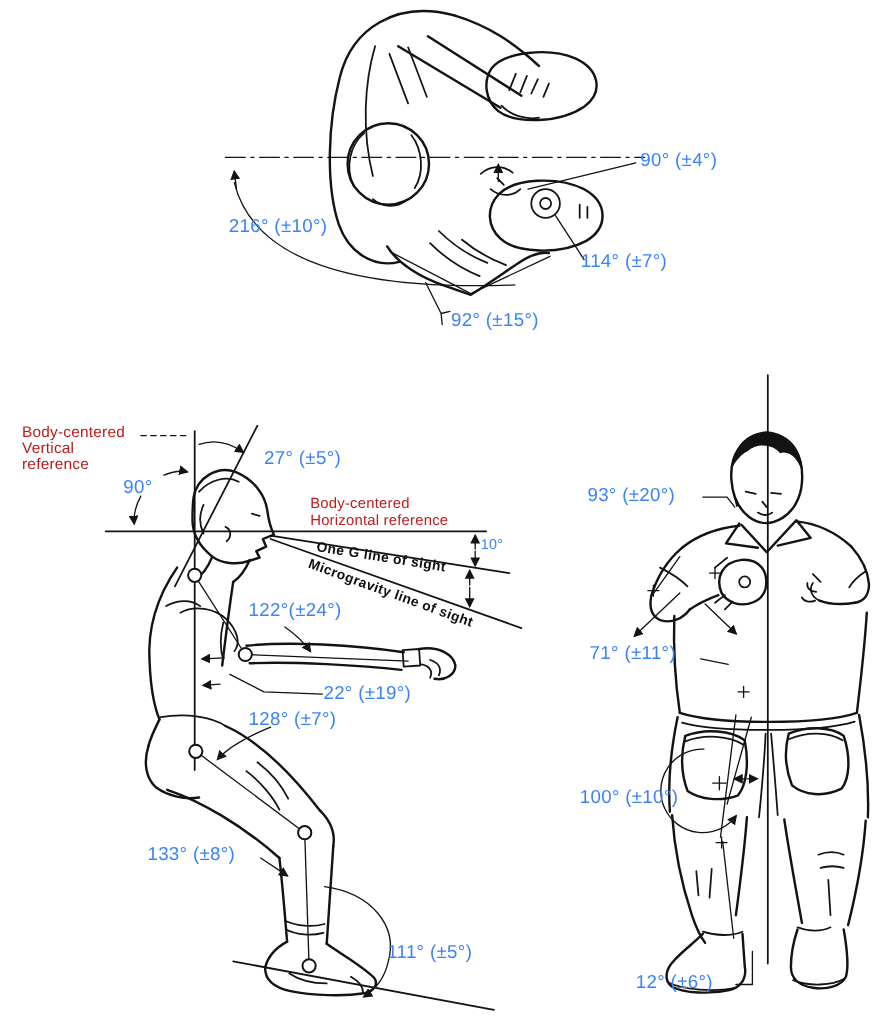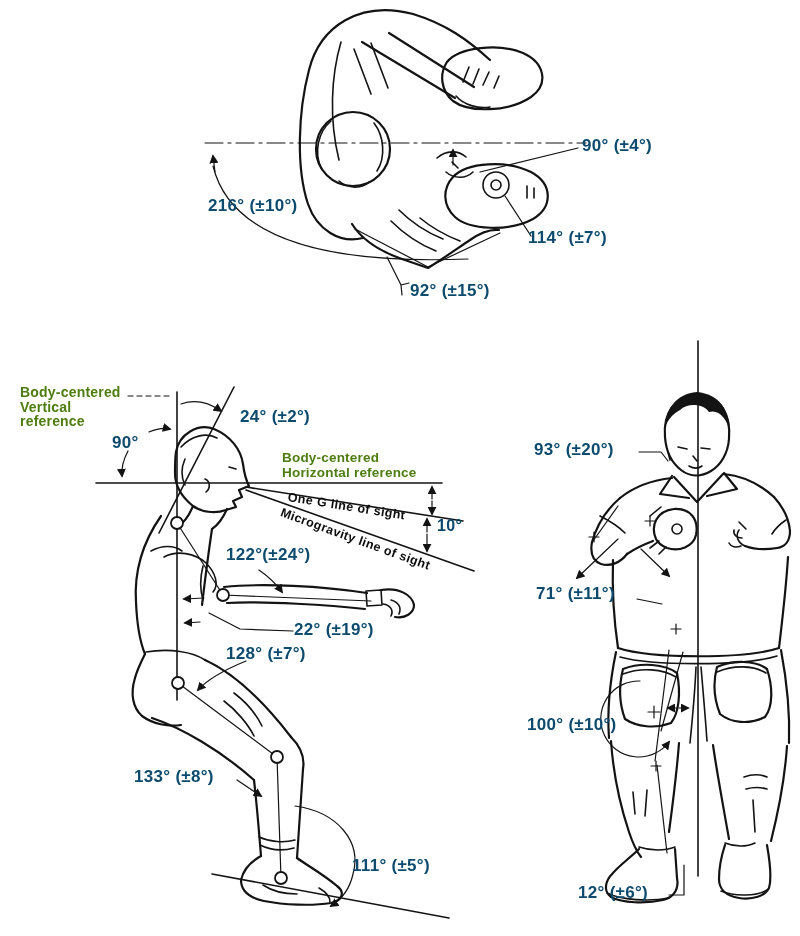--- a/index.html
+++ b/index.html
@@ -4,27 +4,27 @@
 <style>
   html,body{margin:0;padding:0;background:#fff;}
   .stage{position:relative;width:800px;height:936px;background:#fff;overflow:hidden;
          font-family:"Liberation Sans",sans-serif;}
   .stage svg{position:absolute;left:0;top:0;}
   .s2{fill:none;stroke:#131313;stroke-width:2.2;stroke-linecap:round;stroke-linejoin:round;}
   .s15{fill:none;stroke:#131313;stroke-width:1.6;stroke-linecap:round;stroke-linejoin:round;}
   .s1{fill:none;stroke:#131313;stroke-width:1.2;stroke-linecap:round;stroke-linejoin:round;}
   .joint{fill:#fff;stroke:#131313;stroke-width:1.8;}
   .hairfill{fill:#131313;stroke:none;}
-  .lbl{position:absolute;font-weight:700;font-size:17px;color:#0c4a6e;white-space:nowrap;
+  .lbl{position:absolute;font-weight:400;font-size:17px;color:#3b82f6;white-space:nowrap;
        letter-spacing:.3px;text-align:center;}
-  .lbl-ref{position:absolute;font-weight:700;font-size:14px;line-height:14.5px;color:#4d7c0f;
+  .lbl-ref{position:absolute;font-weight:400;font-size:14px;line-height:14.5px;color:#b91c1c;
        white-space:nowrap;letter-spacing:.2px;}
   .lbl-sight{position:absolute;font-weight:700;font-size:12.5px;color:#0d0d0d;white-space:nowrap;
        transform-origin:0 50%;letter-spacing:.4px;}
-  .sm{font-size:16px;margin-top:30px;}
+  .sm{font-size:13px;}
 </style>
 </head>
 <body>
 
 <div class="stage">
 
 <svg width="800" height="936" viewBox="0 0 800 936">
   <defs>
     <marker id="ah" viewBox="0 0 10 10" refX="8" refY="5" markerWidth="7.5" markerHeight="7.5" orient="auto">
       <path d="M0,0 L10,5 L0,10 Z" fill="#131313"></path>
@@ -223,21 +223,21 @@
   <div>Vertical</div>
   <div>reference</div>
 </div>
 <div class="lbl-ref" style="left:282px;top:451px;font-size:13.5px">
   <div>Body-centered</div>
   <div>Horizontal reference</div>
 </div>
 <div class="lbl-sight" style="left:288px;top:490px;transform:rotate(9deg)">One G line of sight</div>
 <div class="lbl-sight" style="left:281px;top:505px;transform:rotate(20deg)">Microgravity line of sight</div>
 
-<div class="lbl" style="left:240px;top:407px">24° (±2°)</div>
+<div class="lbl" style="left:240px;top:407px">27° (±5°)</div>
 <div class="lbl" style="left:112px;top:433px">90°</div>
 <div class="lbl sm" style="left:437px;top:487px">10°</div>
 <div class="lbl" style="left:226px;top:545px">122°(±24°)</div>
 <div class="lbl" style="left:294px;top:620px">22° (±19°)</div>
 <div class="lbl" style="left:226px;top:644px">128° (±7°)</div>
 <div class="lbl" style="left:134px;top:767px">133° (±8°)</div>
 <div class="lbl" style="left:352px;top:856px">111° (±5°)</div>
 
 <div class="lbl" style="left:534px;top:440px">93° (±20°)</div>
 <div class="lbl" style="left:536px;top:584px">71° (±11°)</div>

